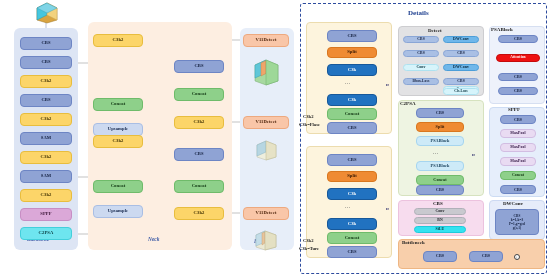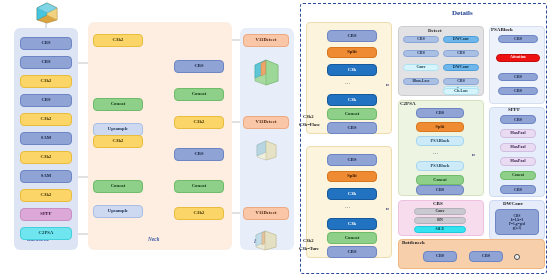--- a/index.html
+++ b/index.html
@@ -328,21 +328,21 @@
   <div class="cube" style="left:253px;top:229px;">
     <svg width="27" height="22" viewBox="0 0 27 22">
       <polygon points="3,6 12,2 23,6 23,18 12,21 3,18" fill="#ece9d4" stroke="#bcb89c" stroke-width="0.5"></polygon>
       <polygon points="3,6 12,2 12,13 3,17" fill="#c3dde8" stroke="#93b9c9" stroke-width="0.5"></polygon>
       <polygon points="9,4 12,3 12,14 9,16" fill="#e8c49b" stroke="#c09a6c" stroke-width="0.4"></polygon>
       <polygon points="12,2 23,6 23,18 12,21" fill="#e4e0c3" stroke="#b9b48d" stroke-width="0.5"></polygon>
     </svg>
   </div>
 
   <div class="panel p-details" style="left:300px;top:3px;width:247px;height:271px;"></div>
-  <div class="det-title" style="left:408px;top:9px;margin-left:44px;">Details</div>
+  <div class="det-title" style="left:408px;top:9px;">Details</div>
 
   <div class="sub s-c3k2a" style="left:306px;top:22px;width:86px;height:112px;"></div>
   <div class="blk-label" style="left:303px;top:114px;">C3k2</div>
   <div class="blk-label" style="left:299px;top:122px;">C3k=Flase</div>
   <div class="node n-cbs" style="left:327px;top:30px;width:50px;height:12px;">CBS</div>
   <div class="node n-split" style="left:327px;top:47px;width:50px;height:11px;">Split</div>
   <div class="node n-c3k" style="left:327px;top:64px;width:50px;height:12px;">C3k</div>
   <div class="dots" style="left:345px;top:80px;">...</div>
   <div class="node n-c3k" style="left:327px;top:94px;width:50px;height:12px;">C3k</div>
   <div class="node n-concat" style="left:327px;top:108px;width:50px;height:12px;">Concat</div>

